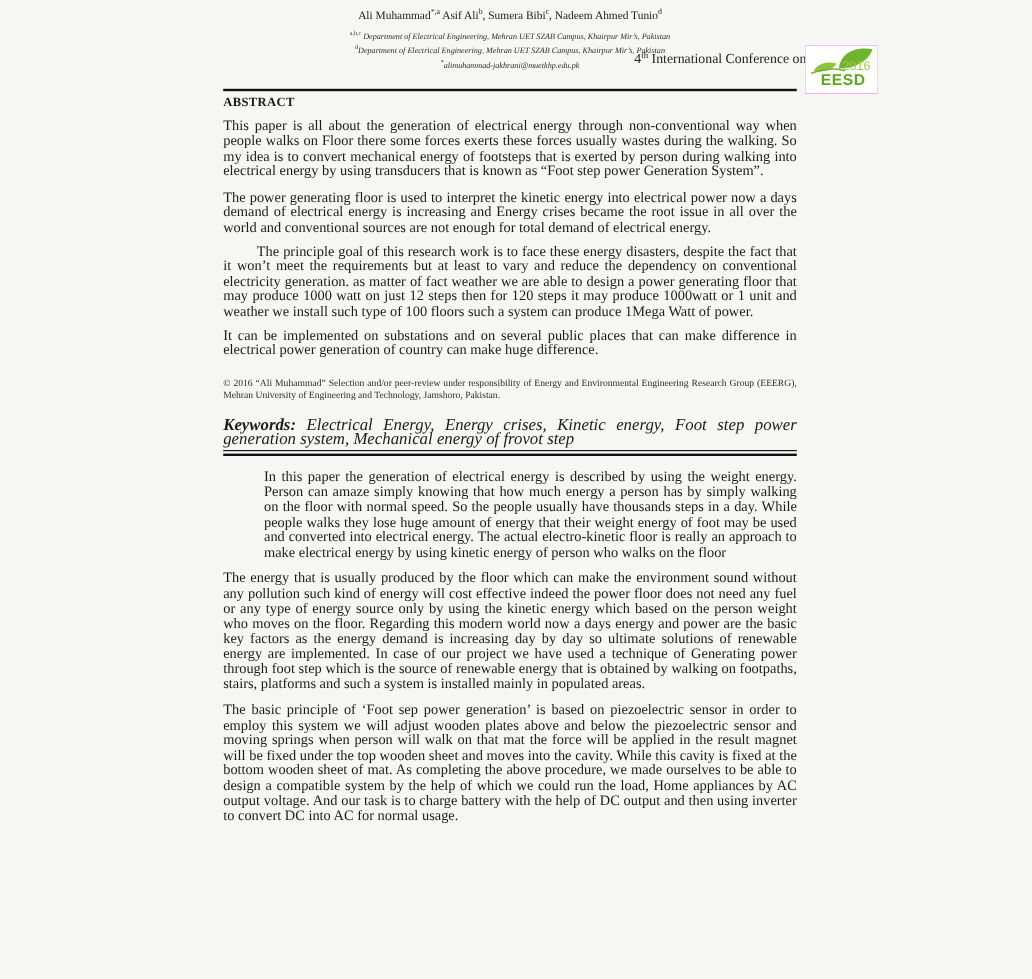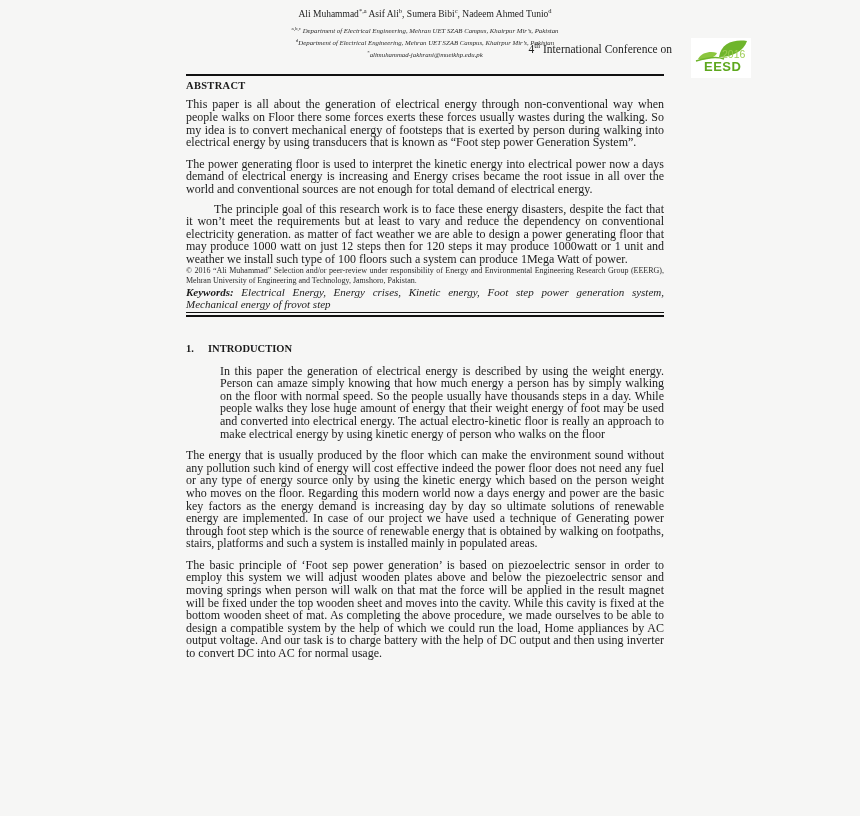--- a/index.html
+++ b/index.html
@@ -20,21 +20,21 @@
     text-align: right;
     font-size: 11.5px;
     line-height: 16px;
     color: #222;
     white-space: nowrap;
   }
   .header-text sup { font-size: 7.5px; }
   .logo {
     position: absolute;
     top: 38px;
-    right: 109px;
+    right: 129px;
     width: 60px;
     height: 40px;
     background: #d946ef;
   }
   
   .content {
     position: absolute;
     left: 186px;
     top: 0;
     width: 478px;
@@ -77,28 +77,29 @@
     font-family: Liberation Serif, serif;
   }
   .para {
     margin-top: 7px;
     font-size: 12px;
     line-height: 12.6px;
     text-align: justify;
   }
   .para.indent { text-indent: 28px; }
   .copyright {
+    margin-top: 17px;
     font-size: 8px;
     line-height: 10px;
     text-align: justify;
     color: #2a2a2a;
   }
   .keywords {
-    margin-top: 0;
-    font-size: 11px;
+    margin-top: 14px;
+    font-size: 14px;
     line-height: 12px;
     font-style: italic;
     text-align: justify;
   }
   .keywords .kw-label { font-weight: bold; }
   .rule-double {
     margin-top: 2px;
     height: 2px;
     border-top: 1px solid #111;
     border-bottom: 2px solid #111;
@@ -149,32 +150,30 @@
       <div><sup>*</sup><span>alimuhammad-jakhrani@muetkhp.edu.pk</span></div>
     </div>
 
     <div class="rule-top"></div>
 
     <div class="abstract-heading">ABSTRACT</div>
 
     <div class="para">This paper is all about the generation of electrical energy through non-conventional way when people walks on Floor there some forces exerts these forces usually wastes during the walking. So my idea is to convert mechanical energy of footsteps that is exerted by person during walking into electrical energy by using transducers that is known as “Foot step power Generation System”.</div>
     <div class="para" style="margin-top:9px">The power generating floor is used to interpret the kinetic energy into electrical power now a days demand of electrical energy is increasing and Energy crises became the root issue in all over  the world and conventional sources are not enough for total demand of electrical energy.</div>
     <div class="para indent">The principle goal of this research work is to face these energy disasters, despite the fact that it won’t meet the requirements but at least to vary and reduce the dependency on conventional electricity generation. as matter of fact weather we are able to design a power generating floor that may produce 1000 watt on just 12 steps then for 120 steps it may produce 1000watt or 1 unit and weather we install such type of 100 floors such a system can produce 1Mega Watt of power.</div>
+    <div class="para">It can be implemented on substations and on several public places that can make difference in electrical power generation of country can make huge difference.</div>
 
     <div class="copyright">© 2016 “Ali Muhammad” Selection and/or peer-review under responsibility of Energy and Environmental Engineering Research Group (EEERG), Mehran University of Engineering and Technology, Jamshoro, Pakistan.</div>
 
     <div class="keywords">
       <span class="kw-label">Keywords:</span><span> Electrical Energy, Energy crises, Kinetic energy, Foot step power generation system, Mechanical energy of frovot step</span>
     </div>
 
     <div class="rule-double"></div>
 
-    <div class="section-heading">
-      <span class="sec-num">1.</span><span>INTRODUCTION</span>
-    </div>
 
     <div class="section-body">
       <div class="para first">In this paper the generation of electrical energy is described by using the weight energy. Person can amaze simply knowing that how much energy a person has by simply walking on the floor with normal speed. So the people usually have thousands steps in a day. While people walks they lose huge amount of energy that their weight energy of foot may be used and converted into electrical energy. The actual electro-kinetic floor is really an approach to make electrical energy by using kinetic energy of person who walks on the floor</div>
       <div class="para">The energy that is usually produced by the floor which can make the environment sound without any pollution such kind of energy will cost effective indeed the power floor does not need any fuel or any type of energy source only by using the kinetic energy which based on the person weight who moves on the floor. Regarding this modern world now a days energy and power are the basic key factors as the energy demand is increasing day by day so ultimate solutions of renewable energy are implemented. In case of our project we have used a technique of Generating power through foot step which is the source of renewable energy that is obtained by walking on footpaths, stairs, platforms and such a system is installed mainly in populated areas.</div>
       <div class="para">The basic principle of ‘Foot sep power generation’ is based on piezoelectric sensor in order to employ this system we will adjust wooden plates above and below the piezoelectric sensor and moving springs when person will walk on that mat the force will be applied in the result magnet will be fixed under the top wooden sheet and moves into the cavity. While this cavity is fixed at the bottom wooden sheet of mat. As completing the above procedure, we made ourselves to be able to design a compatible system by the help of which we could run the load, Home appliances by AC output voltage. And our task is to charge battery with the help of DC output and then using inverter to convert DC into AC for normal usage.</div>
     </div>
 
   </div>
 </div>
 

